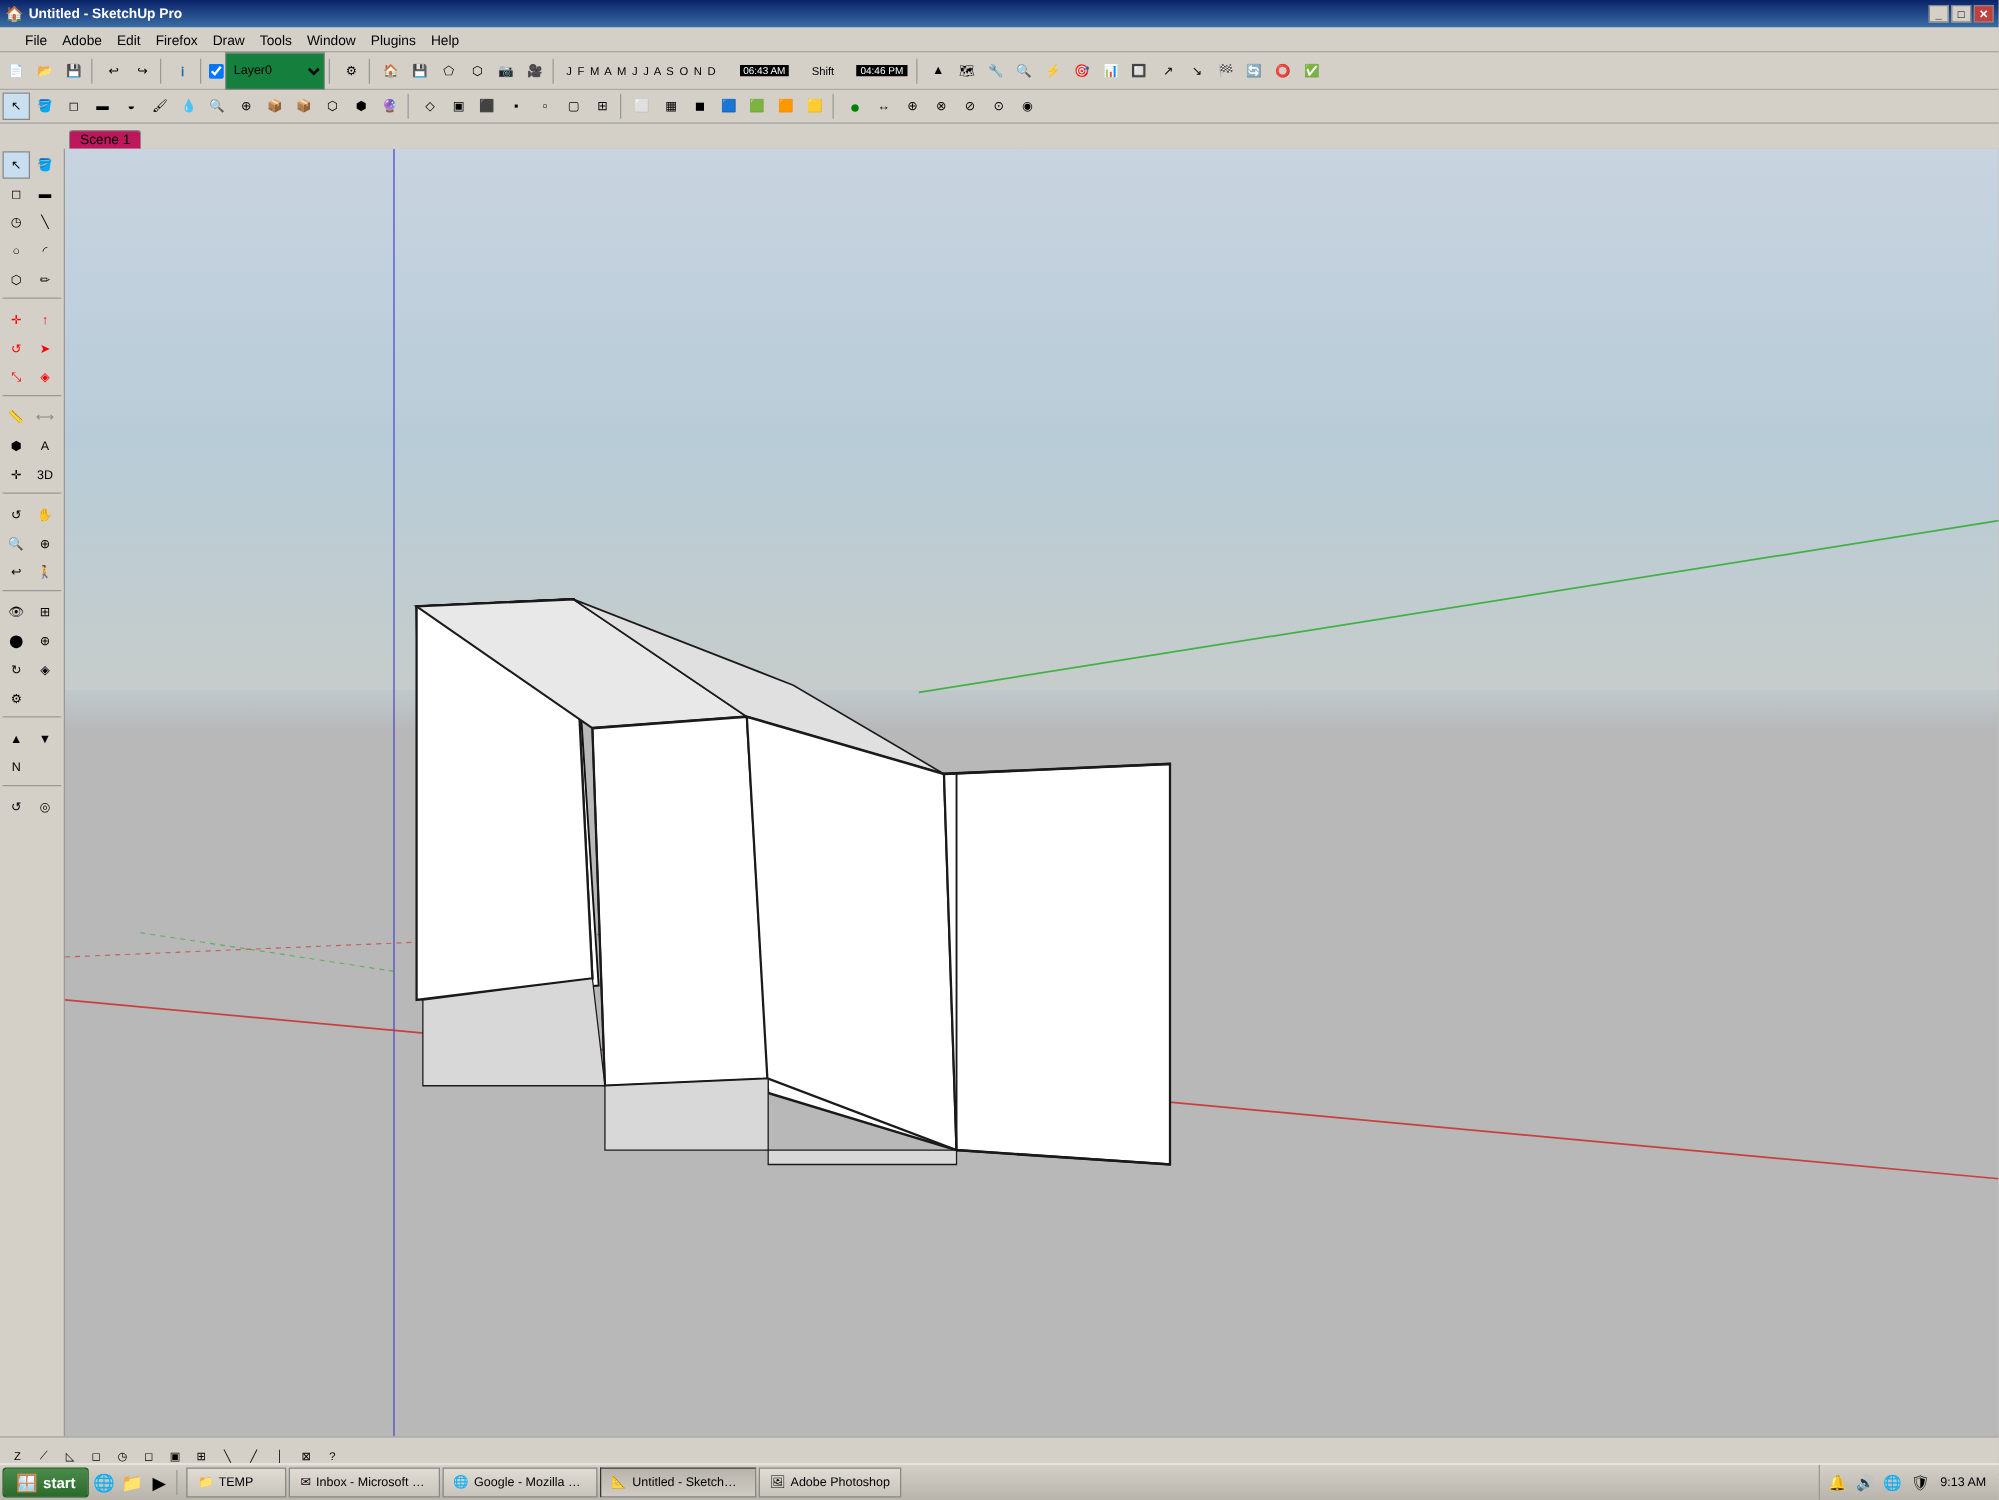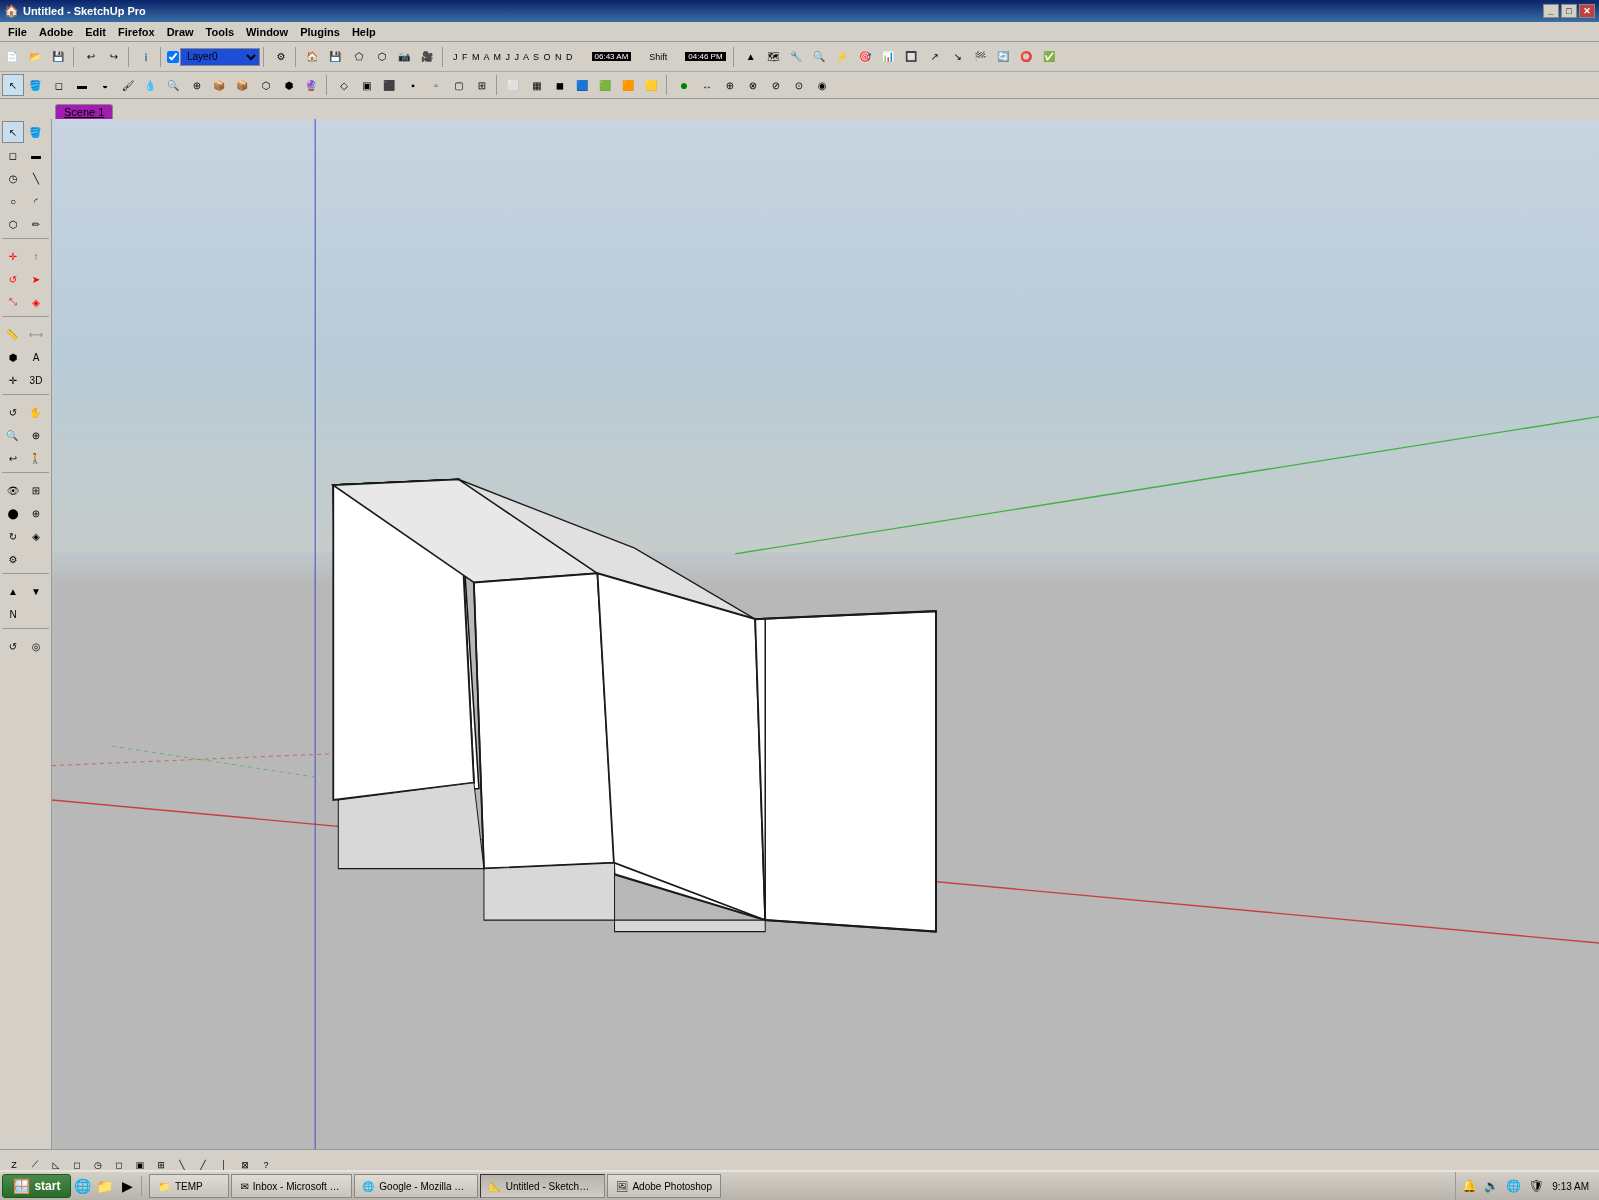--- a/index.html
+++ b/index.html
@@ -16,23 +16,22 @@
     #title-bar-right { display: flex; gap: 2px; }
     .title-btn {
       width: 16px; height: 14px; background: #d4d0c8; border: 1px solid #888;
       display: flex; align-items: center; justify-content: center; font-size: 9px;
       color: #000; cursor: pointer;
     }
 
     
     #menu-bar {
       width: 100%; height: 20px; background: #d4d0c8;
-      display: flex; align-items: center; border-bottom: 1px solid #999;
-      padding: 0 2px;
-      font-weight: bold;
+      display: flex; align-items: flex-end; border-bottom: 1px solid #999;
+      padding: 0 14px;
     }
     .menu-item {
       padding: 2px 6px; font-size: 11px; cursor: pointer; color: #000;
     }
 
     
     #toolbar-area {
       width: 100%; background: #d4d0c8;
       border-bottom: 1px solid #999;
     }
@@ -44,35 +43,35 @@
       display: flex; align-items: center; padding: 2px 2px; gap: 1px;
       height: 26px;
     }
     .tb-btn {
       width: 22px; height: 22px; background: #d4d0c8;
       border: 1px solid transparent; display: flex; align-items: center;
       justify-content: center; cursor: pointer; font-size: 10px;
     }
     .tb-separator { width: 4px; height: 20px; border-left: 1px solid #999; margin: 0 2px; }
     .tb-select {
-      height: 18px; font-size: 10px; background: #1d4ed8; border: 1px solid #888;
+      height: 30px; font-size: 10px; background: #15803d; border: 1px solid #888;
       padding: 0 2px;
     }
 
     
     #scene-tabs {
       display: flex; padding: 2px 4px 0 55px; background: #d4d0c8; height: 20px;
       align-items: flex-end;
     }
     .scene-tab {
       padding: 1px 8px; background: #a0c0e0; border: 1px solid #888;
       border-bottom: none; font-size: 11px; cursor: pointer;
       border-radius: 3px 3px 0 0;
     }
-    .scene-tab.active { background: #a21caf; text-decoration: underline; }
+    .scene-tab.active { background: #be185d; }
 
     
     #main-layout {
       display: flex; width: 100%;
       height: calc(1200px - 22px - 20px - 56px - 20px - 30px - 22px);
     }
 
     
     #left-toolbar {
       width: 52px; background: #d4d0c8; border-right: 1px solid #999;

